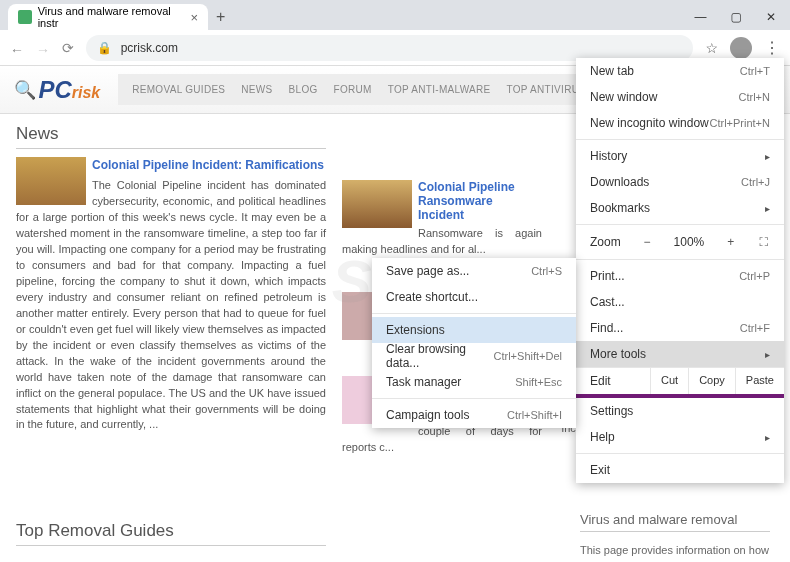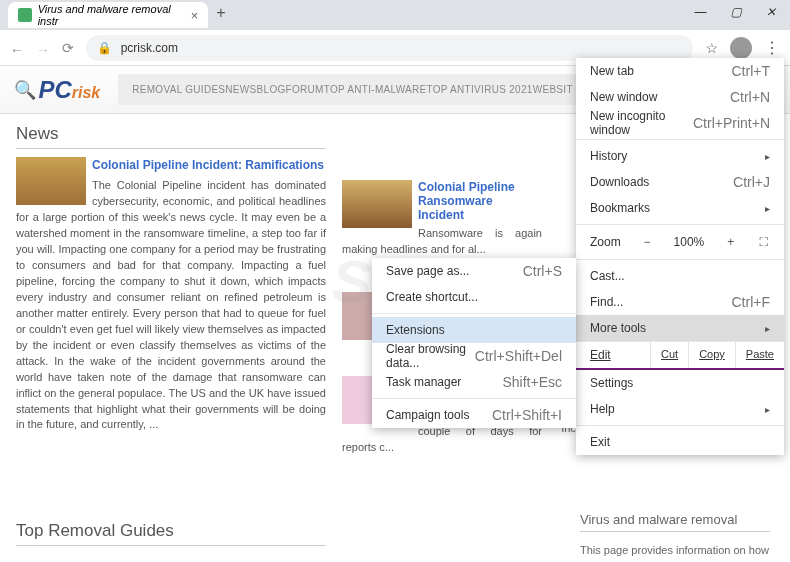--- a/index.html
+++ b/index.html
@@ -1,19 +1,19 @@
 <!DOCTYPE html>
 <html><head>
 <meta charset="utf-8">
 <style>
 * { margin: 0; padding: 0; box-sizing: border-box; font-family: "Segoe UI", Arial, sans-serif; }
 body { width: 790px; height: 562px; background: #fff; overflow: hidden; position: relative; }
 
 
-.titlebar { height: 30px; background: #dee1e6; display: flex; align-items: center; font-style: italic; }
+.titlebar { height: 30px; background: #dee1e6; display: flex; align-items: flex-end; }
 .tab { background: #fff; height: 26px; margin-left: 8px; border-radius: 8px 8px 0 0; display: flex; align-items: center; padding: 0 10px; font-size: 11px; width: 200px; }
 .tab-favicon { width: 14px; height: 14px; background: #4a6; border-radius: 2px; margin-right: 6px; }
 .tab-close { margin-left: auto; font-size: 13px; color: #666; }
 .newtab { margin-left: 8px; font-size: 16px; color: #555; padding-bottom: 4px; }
 .win-controls { margin-left: auto; display: flex; gap: 24px; padding-right: 14px; padding-bottom: 6px; color: #333; font-size: 12px; }
 
 
 .urlbar { height: 36px; background: #fff; border-bottom: 1px solid #ddd; display: flex; align-items: center; padding: 0 10px; gap: 12px; }
 .nav-icon { color: #888; font-size: 14px; }
 .nav-icon.disabled { color: #ccc; }
@@ -22,21 +22,21 @@
 .star { color: #555; font-size: 14px; }
 .avatar { width: 22px; height: 22px; background: #999; border-radius: 50%; }
 .menu-dots { color: #555; font-size: 16px; }
 
 
 .site-header { height: 48px; background: linear-gradient(#fff,#f5f5f5); display: flex; align-items: center; padding: 0 14px; border-bottom: 1px solid #ddd; }
 .logo { display: flex; align-items: baseline; font-weight: bold; font-style: italic; }
 .logo-pc { color: #2a4d8f; font-size: 24px; }
 .logo-risk { color: #e07a2a; font-size: 16px; }
 .logo-mag { color: #e07a2a; font-size: 18px; margin-right: 2px; }
-.nav { margin-left: 18px; display: flex; font-size: 10px; color: #888; background:#ededed; padding:10px 14px; letter-spacing:0.3px;}
+.nav { margin-left: 18px; display: flex; gap: 16px; font-size: 10px; color: #888; background:#ededed; padding:10px 14px; letter-spacing:0.3px;}
 .nav span { white-space: nowrap; }
 
 .content { padding: 10px 16px; display: flex; gap: 16px; }
 .col-left { width: 310px; }
 .col-mid { width: 200px; }
 .col-right { flex: 1; }
 
 .sec-title { font-size: 17px; color: #555; border-bottom: 1px solid #ccc; padding-bottom: 4px; margin-bottom: 8px; }
 .article { font-size: 11px; color: #555; text-align: justify; line-height: 1.45; }
 .article-title { color: #3a6cc7; font-size: 12px; font-weight: bold; display:block; margin-bottom:4px;}
@@ -49,25 +49,25 @@
 .bars { display:flex; gap:1px; justify-content:center; margin:2px 0;}
 .bars span { width:4px; background:#e07a2a;}
 .bars span:nth-child(1){height:8px;} .bars span:nth-child(2){height:10px;} .bars span:nth-child(3){height:12px;} .bars span:nth-child(4){height:14px;background:#aaa;} .bars span:nth-child(5){height:16px;background:#ccc;} .bars span:nth-child(6){height:18px;background:#ccc;}
 .medium { font-size:8px; text-align:center; color:#888;}
 
 
 .menu { position: absolute; top: 58px; right: 6px; width: 208px; background: #fff; box-shadow: 0 2px 10px rgba(0,0,0,.3); font-size: 12px; color: #333; z-index: 20; }
 .menu-row { display: flex; align-items: center; padding: 5px 14px; height: 26px; justify-content: space-between; }
 .menu-row.hl { background: #dcdcdc; }
 .menu-sep { height: 1px; background: #e5e5e5; margin: 3px 0; }
-.shortcut { color: #777; font-size: 14px; }
+.shortcut { color: #777; font-size: 11px; }
 .arrow { color: #555; font-size: 10px; }
 .zoom-row { display:flex; align-items:center; padding:5px 14px; height:28px; gap:20px;}
 .zoom-btn { width:22px; text-align:center; color:#555;}
-.edit-row { display:flex; border-top:1px solid #e5e5e5; border-bottom:2px solid #701a75;text-decoration:underline;}
+.edit-row { display:flex; border-top:1px solid #e5e5e5; border-bottom:4px solid #701a75;}
 .edit-row .lbl { padding:6px 14px; flex:1;}
 .edit-row .btn { padding:6px 10px; border-left:1px solid #e5e5e5; font-size:11px;}
 
 
 .submenu { position: absolute; top: 258px; right: 214px; width: 204px; background: #fff; box-shadow: 0 2px 10px rgba(0,0,0,.3); font-size: 12px; color: #333; z-index: 20; }
 .submenu .menu-row.hl2 { background: #d5e5f5; }
 
 .top-removal { position:absolute; bottom:16px; left:16px; font-size:17px; color:#555; border-bottom:1px solid #ccc; width:310px; padding-bottom:4px;}
 .vm-removal { position:absolute; bottom:30px; right:20px; width:190px; font-size:13px; color:#666; border-bottom:1px solid #ccc; padding-bottom:4px;}
 .vm-text { position:absolute; bottom:6px; right:20px; width:190px; font-size:11px; color:#666; text-align:justify;}
@@ -204,20 +204,24 @@
   <div class="menu-sep"></div>
   <div class="zoom-row">
     <span>Zoom</span>
     <span class="zoom-btn">−</span>
     <span>100%</span>
     <span class="zoom-btn">+</span>
     <span class="zoom-btn">⛶</span>
   </div>
   <div class="menu-sep"></div>
   <div class="menu-row">
+      <span>Print...</span>
+      <span class="shortcut">Ctrl+P</span>
+    </div>
+  <div class="menu-row">
       <span>Cast...</span>
     </div>
   <div class="menu-row">
       <span>Find...</span>
       <span class="shortcut">Ctrl+F</span>
     </div>
   <div class="menu-row hl">
       <span>More tools</span>
       <span class="arrow">▸</span>
     </div>

